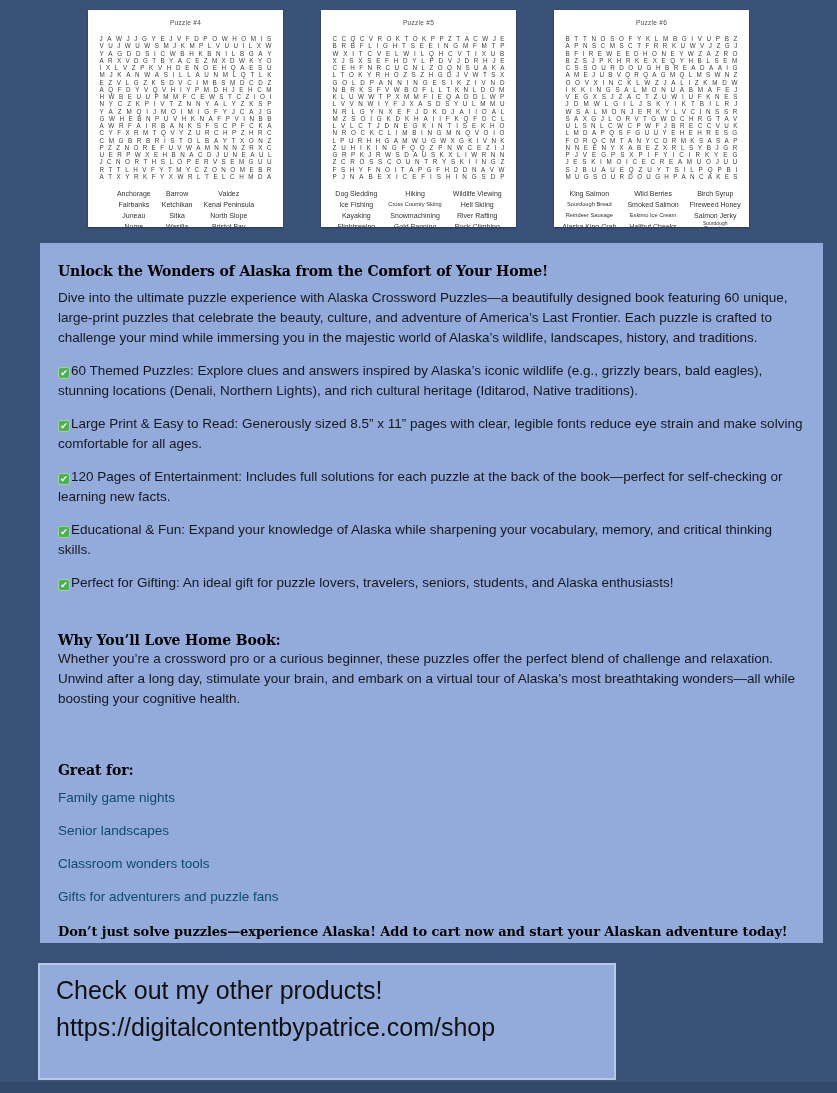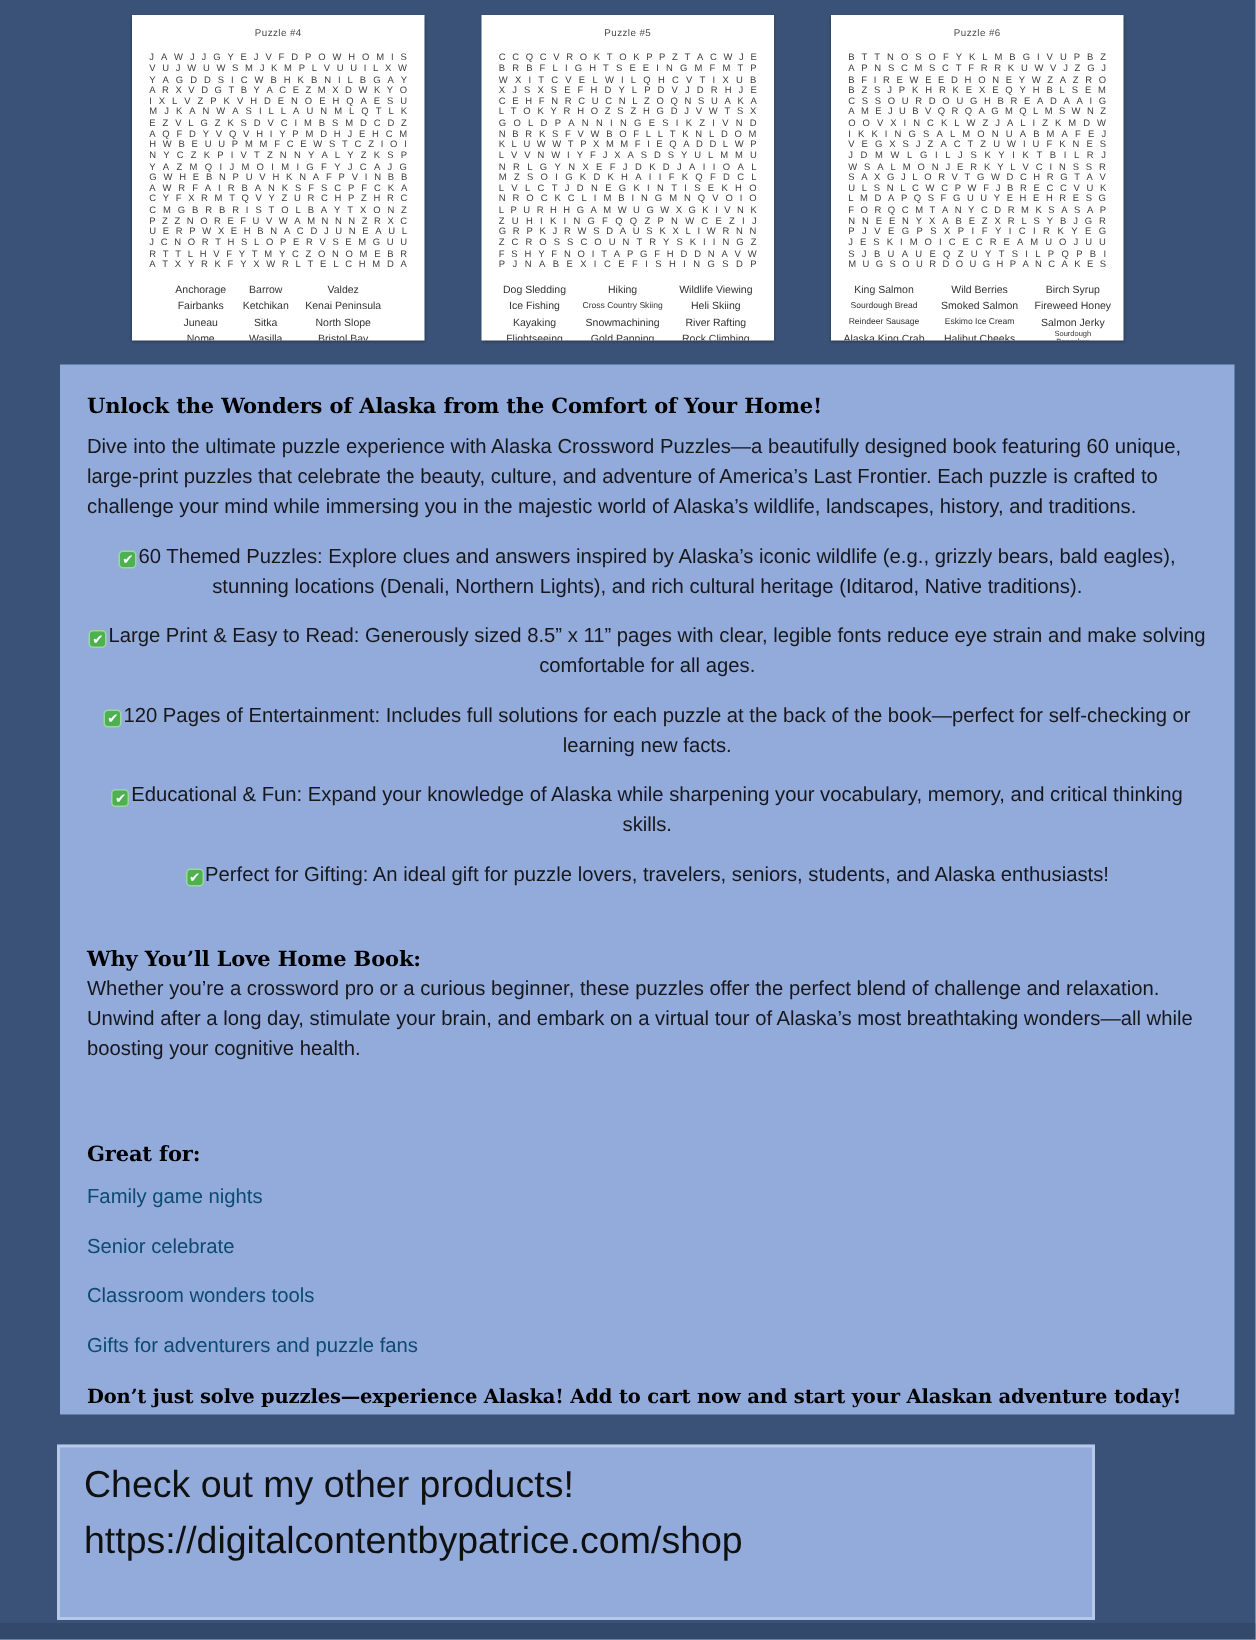--- a/index.html
+++ b/index.html
@@ -47,37 +47,37 @@
     background:var(--panel-bg,#92abdb); padding:20px 18px; color:#141414;
   }
   .headline, .section-heading, .cta {
     font-family:"DejaVu Serif", serif; font-weight:bold; color:#000;
     font-size:14px; letter-spacing:-.1px;
   }
   .para {
     font-size:13.5px; line-height:20px; margin-top:9px; color:#17171c;
   }
   .section-heading.key { margin-top:15px; }
-  .feature { font-size:13.5px; line-height:20px; margin-top:13px; color:#17171c;text-align:center; }
+  .feature { font-size:13.5px; line-height:20px; margin-top:13px; color:#17171c; }
   .check-icon {
     display:inline-flex; width:12px; height:12px; margin:0 1px -1px 0;
     background:var(--check-green,#4db151); border:1px solid #9fd6a0;
     border-radius:3px; color:#fff; font-size:9px; line-height:10px;
     align-items:center; justify-content:center; vertical-align:-1px;
   }
   .section-heading.why { margin-top:39px; }
   .para.tight { margin-top:1px; }
   .section-heading.great { margin-top:53px; }
   .great-item { font-size:13.5px; line-height:20px; margin-top:13px; color:#0c4a6e; }
   .great-item:first-child { margin-top:10px; }
   .cta { margin-top:17px; font-size:13px; }
 
   
   .footer-box {
-    position:absolute; left:38px; top:963px; width:692px; height:117px;
+    position:absolute; left:38px; top:963px; width:578px; height:117px;
     background:var(--panel-bg,#92abdb); border:2px solid rgba(255,255,255,.35);
     padding:7px 16px;
   }
   .footer-line { font-size:25px; line-height:37px; color:#101010; }
   .bottom-strip {
     position:absolute; left:0; bottom:0; width:100%; height:11px;
     background:var(--strip-bg,#33496b);
   }
 </style>
 </head>
@@ -1491,21 +1491,21 @@
         <div class="feature"><span class="check-icon">✔</span><span class="feature-text">Large Print &amp; Easy to Read: Generously sized 8.5” x 11” pages with clear, legible fonts reduce eye strain and make solving comfortable for all ages.</span></div>
         <div class="feature"><span class="check-icon">✔</span><span class="feature-text">120 Pages of Entertainment: Includes full solutions for each puzzle at the back of the book—perfect for self-checking or learning new facts.</span></div>
         <div class="feature"><span class="check-icon">✔</span><span class="feature-text">Educational &amp; Fun: Expand your knowledge of Alaska while sharpening your vocabulary, memory, and critical thinking skills.</span></div>
         <div class="feature"><span class="check-icon">✔</span><span class="feature-text">Perfect for Gifting: An ideal gift for puzzle lovers, travelers, seniors, students, and Alaska enthusiasts!</span></div>
       </div>
     <div class="section-heading why">Why You’ll Love Home Book:</div>
     <div class="para tight">Whether you’re a crossword pro or a curious beginner, these puzzles offer the perfect blend of challenge and relaxation. Unwind after a long day, stimulate your brain, and embark on a virtual tour of Alaska’s most breathtaking wonders—all while boosting your cognitive health.</div>
     <div class="section-heading great">Great for:</div>
     <div>
         <div class="great-item">Family game nights</div>
-        <div class="great-item">Senior celebrate</div>
+        <div class="great-item">Senior landscapes</div>
         <div class="great-item">Classroom wonders tools</div>
         <div class="great-item">Gifts for adventurers and puzzle fans</div>
       </div>
     <div class="cta">Don’t just solve puzzles—experience Alaska! Add to cart now and start your Alaskan adventure today!</div>
   </div>
 
   <div class="footer-box">
     <div class="footer-line">Check out my other products!</div>
     <div class="footer-line">https://digitalcontentbypatrice.com/shop</div>
   </div>

